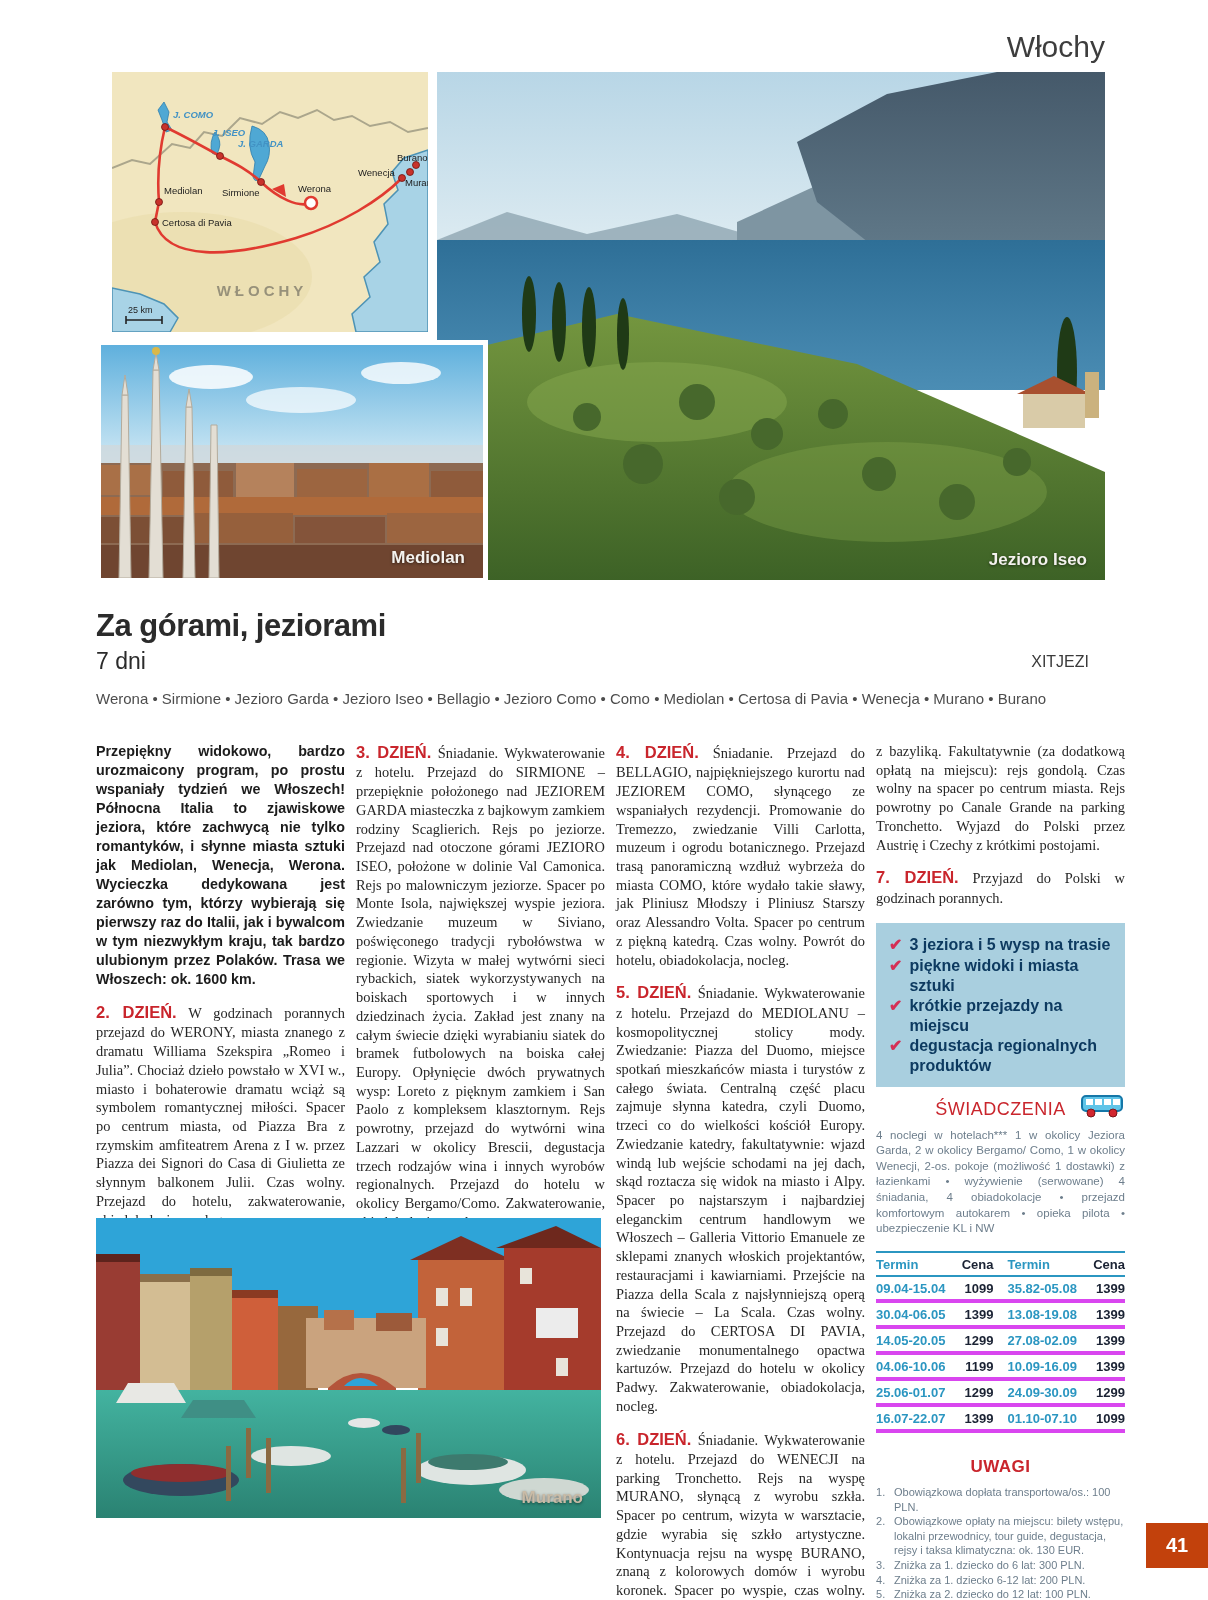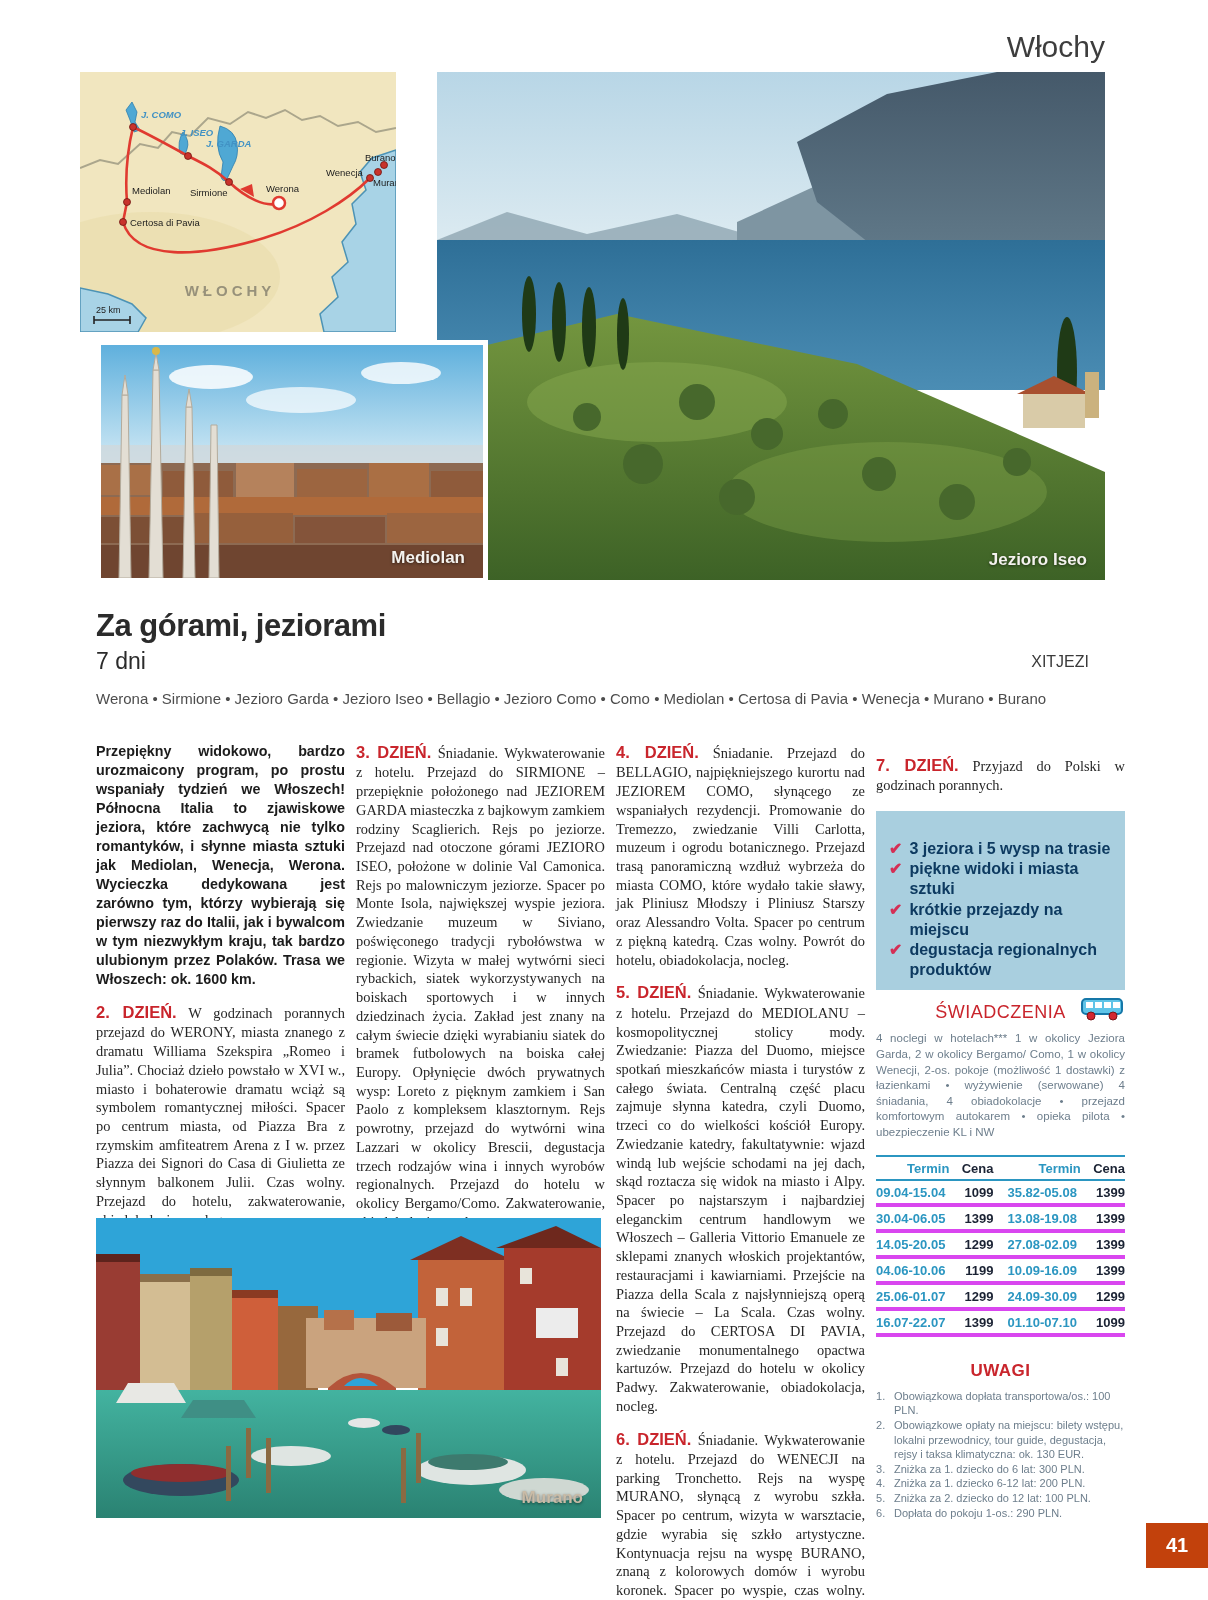--- a/index.html
+++ b/index.html
@@ -3,21 +3,21 @@
 <meta charset="utf-8">
 <style>
   html,body{margin:0;padding:0;background:#e9e9e9;}
   .page{position:relative;width:1208px;height:1600px;background:#ffffff;overflow:hidden;
         font-family:"Liberation Sans",sans-serif;}
 
   
   .region-header{position:absolute;top:30px;right:103px;font-size:30px;color:#3d3d3d;}
 
   
-  .map-box{position:absolute;left:80px;top:72px;width:316px;height:260px;}
+  .map-box{position:absolute;left:112px;top:72px;width:316px;height:260px;}
   .map-box svg{display:block;width:100%;height:100%;}
   .m-lake{font:italic bold 9.5px "Liberation Sans",sans-serif;fill:#4292c4;}
   .m-city{font:9.5px "Liberation Sans",sans-serif;fill:#1c1c1c;}
   .m-country{font:bold 15px "Liberation Sans",sans-serif;fill:#97917a;letter-spacing:4px;}
   .m-scale{font:9px "Liberation Sans",sans-serif;fill:#222;}
 
   
   .photo{position:absolute;overflow:hidden;}
   .photo svg{display:block;width:100%;height:100%;}
   .photo-iseo{left:437px;top:72px;width:668px;height:508px;}
@@ -36,35 +36,35 @@
   
   .col{position:absolute;top:742px;width:249px;}
   .col1{left:96px;} .col2{left:356px;} .col3{left:616px;} .col4{left:876px;}
   .intro{font-weight:bold;font-size:14.3px;line-height:1.33;color:#1c1c1c;text-align:justify;margin:0;}
   .day{font-family:"Liberation Serif",serif;font-size:14.4px;line-height:1.3;color:#262626;
        text-align:justify;margin:13px 0 0 0;}
   .day.first{margin-top:0;}
   .day-label{font-family:"Liberation Sans",sans-serif;font-weight:bold;font-size:16.5px;color:#c9252c;}
 
   
-  .highlights{margin-top:16px;background:#a9cfdf;padding:28px 13px 10px 13px;}
+  .highlights{margin-top:16px;background:#a9cfdf;padding:12px 13px 10px 13px;}
   .hl-item{display:flex;align-items:flex-start;font-weight:bold;font-size:16px;line-height:1.26;color:#0d3a60;}
   .hl-check{color:#d42f55;margin-right:7px;font-size:16px;line-height:1.26;}
   .hl-check::before{content:"✔";}
 
   
   .swiad{margin-top:12px;position:relative;}
   .swiad-head{text-align:center;color:#c9252c;font-weight:normal;font-size:18px;letter-spacing:0.5px;}
   .bus-icon{position:absolute;right:0;top:-6px;width:44px;height:26px;}
   .swiad-text{margin-top:8px;font-size:11.5px;line-height:1.36;color:#6d7e8c;text-align:justify;}
 
   
   .price-table{margin-top:14px;width:100%;border-collapse:collapse;}
   .price-table th,.price-table td{padding:4px 0 3px 0;font-size:13px;font-weight:bold;}
-  .price-table thead th{border-top:2px solid #2b96c1;border-bottom:2px solid #2b96c1;text-align:right;color:#2b96c1;}
+  .price-table thead th{border-top:2px solid #2b96c1;border-bottom:2px solid #2b96c1;text-align:left;color:#2b96c1;}
   .price-table thead th.t-price{text-align:right;color:#1a2233;}
   .price-table td{border-bottom:4px solid #d946ef;}
   .t-date{color:#2b96c1;text-align:left;width:78px;}
   .t-date2{padding-left:6px;}
   .t-price{color:#1a2233;text-align:right;width:46px;}
   .t-price.p1{padding-right:14px;}
 
   
   .uwagi{margin-top:24px;}
   .uwagi-head{text-align:center;color:#c9252c;font-weight:bold;font-size:17px;letter-spacing:0.5px;}
@@ -238,20 +238,21 @@
     <p class="day first"><span class="day-label">3. DZIEŃ.</span> <span>Śniadanie. Wykwaterowanie z hotelu. Przejazd do SIRMIONE – przepięknie położonego nad JEZIOREM GARDA miasteczka z bajkowym zamkiem rodziny Scaglierich. Rejs po jeziorze. Przejazd nad otoczone górami JEZIORO ISEO, położone w dolinie Val Camonica. Rejs po malowniczym jeziorze. Spacer po Monte Isola, największej wyspie jeziora. Zwiedzanie muzeum w Siviano, poświęconego tradycji rybołówstwa w regionie. Wizyta w małej wytwórni sieci rybackich, siatek wykorzystywanych na boiskach sportowych i w innych dziedzinach życia. Zakład jest znany na całym świecie dzięki wyrabianiu siatek do bramek futbolowych na boiska całej Europy. Opłynięcie dwóch prywatnych wysp: Loreto z pięknym zamkiem i San Paolo z kompleksem klasztornym. Rejs powrotny, przejazd do wytwórni wina Lazzari w okolicy Brescii, degustacja trzech rodzajów wina i innych wyrobów regionalnych. Przejazd do hotelu w okolicy Bergamo/Como. Zakwaterowanie, obiadokolacja, nocleg.</span></p>
   </div>
 
   <div class="col col3">
     <p class="day first"><span class="day-label">4. DZIEŃ.</span> <span>Śniadanie. Przejazd do BELLAGIO, najpiękniejszego kurortu nad JEZIOREM COMO, słynącego ze wspaniałych rezydencji. Promowanie do Tremezzo, zwiedzanie Villi Carlotta, muzeum i ogrodu botanicznego. Przejazd trasą panoramiczną wzdłuż wybrzeża do miasta COMO, które wydało takie sławy, jak Pliniusz Młodszy i Pliniusz Starszy oraz Alessandro Volta. Spacer po centrum z piękną katedrą. Czas wolny. Powrót do hotelu, obiadokolacja, nocleg.</span></p>
     <p class="day"><span class="day-label">5. DZIEŃ.</span> <span>Śniadanie. Wykwaterowanie z hotelu. Przejazd do MEDIOLANU – kosmopolitycznej stolicy mody. Zwiedzanie: Piazza del Duomo, miejsce spotkań mieszkańców miasta i turystów z całego świata. Centralną część placu zajmuje słynna katedra, czyli Duomo, trzeci co do wielkości kościół Europy. Zwiedzanie katedry, fakultatywnie: wjazd windą lub wejście schodami na jej dach, skąd roztacza się widok na miasto i Alpy. Spacer po najstarszym i najbardziej eleganckim centrum handlowym we Włoszech – Galleria Vittorio Emanuele ze sklepami znanych włoskich projektantów, restauracjami i kawiarniami. Przejście na Piazza della Scala z najsłynniejszą operą na świecie – La Scala. Czas wolny. Przejazd do CERTOSA DI PAVIA, zwiedzanie monumentalnego opactwa kartuzów. Przejazd do hotelu w okolicy Padwy. Zakwaterowanie, obiadokolacja, nocleg.</span></p>
     <p class="day"><span class="day-label">6. DZIEŃ.</span> <span>Śniadanie. Wykwaterowanie z hotelu. Przejazd do WENECJI na parking Tronchetto. Rejs na wyspę MURANO, słynącą z wyrobu szkła. Spacer po centrum, wizyta w warsztacie, gdzie wyrabia się szkło artystyczne. Kontynuacja rejsu na wyspę BURANO, znaną z kolorowych domów i wyrobu koronek. Spacer po wyspie, czas wolny. Rejs do Wenecji. Spacer od Mostu Westchnień, obok kampanili – najwyższej budowli w mieście, do placu św. Marka</span></p>
   </div>
 
   <div class="col col4">
+    <p class="day first"><span>z bazyliką. Fakultatywnie (za dodatkową opłatą na miejscu): rejs gondolą. Czas wolny na spacer po centrum miasta. Rejs powrotny po Canale Grande na parking Tronchetto. Wyjazd do Polski przez Austrię i Czechy z krótkimi postojami.</span></p>
     <p class="day"><span class="day-label">7. DZIEŃ.</span> <span>Przyjazd do Polski w godzinach porannych.</span></p>
 
     <div class="highlights">
       <div class="hl-item">
           <span class="hl-check"></span>
           <span>3 jeziora i 5 wysp na trasie</span>
         </div>
       <div class="hl-item">
           <span class="hl-check"></span>
           <span>piękne widoki i miasta sztuki</span>

